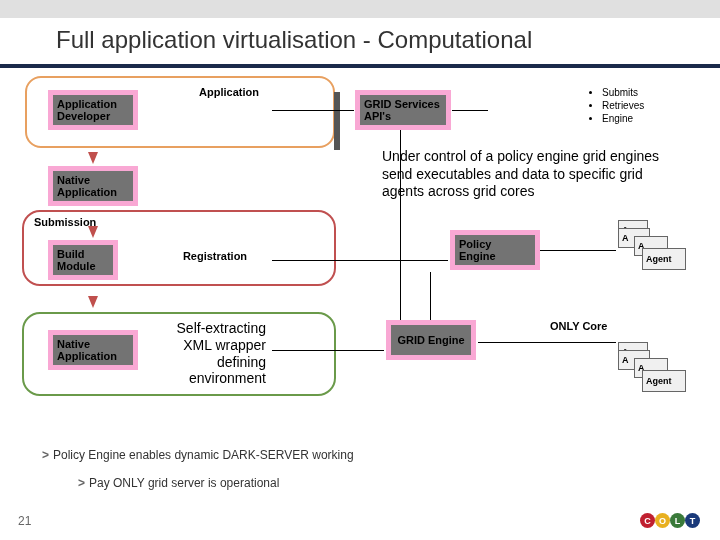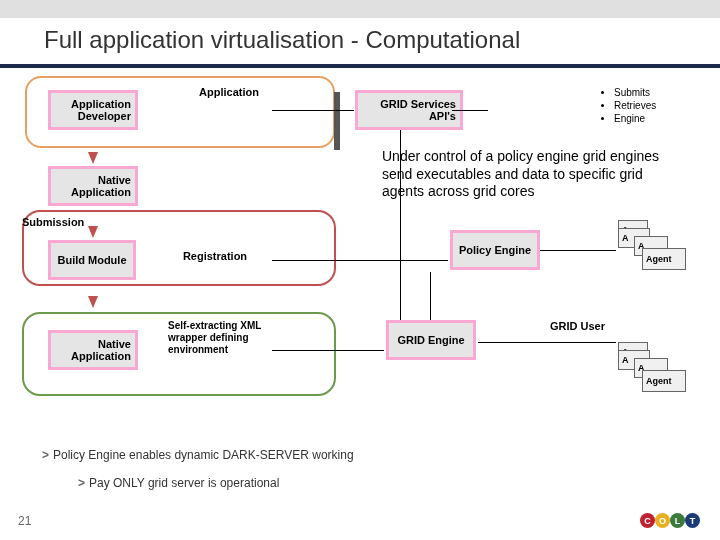--- a/index.html
+++ b/index.html
@@ -1,28 +1,28 @@
 <!DOCTYPE html>
 <html><head>
 <meta charset="utf-8">
 <style>
 *{margin:0;padding:0;box-sizing:border-box}
 body{width:720px;height:540px;font-family:Arial,sans-serif;background:#fff;position:relative;overflow:hidden}
 .header-bar{height:18px;background:#e0e0e0}
-.title{font-size:24px;font-weight:400;color:#333;padding:8px 0 10px 44px;border-bottom:4px solid #1a2a4a}
+.title{font-size:24px;font-weight:400;color:#333;padding:8px 0 10px 56px;border-bottom:4px solid #1a2a4a}
 .content{position:relative;height:420px}
-.box{position:absolute;border:3px solid #f9a8d4;background:#e5e5e5;display:flex;align-items:center;justify-content:center;text-align:right;font-size:11px;font-weight:700;padding:4px}
+.box{position:absolute;border:5px solid #f9a8d4;background:#737373;display:flex;align-items:center;justify-content:center;text-align:left;font-size:11px;font-weight:700;padding:4px}
 .layer-orange{position:absolute;left:25px;top:8px;width:310px;height:72px;border:2px solid #e8a060;border-radius:16px}
 .layer-red{position:absolute;left:22px;top:142px;width:314px;height:76px;border:2px solid #c05050;border-radius:18px}
 .layer-green{position:absolute;left:22px;top:244px;width:314px;height:84px;border:2px solid #6a9a4a;border-radius:18px}
 .arrow-down{position:absolute;width:0;height:0;border-left:5px solid transparent;border-right:5px solid transparent;border-top:12px solid #c0504d}
 .lbl{position:absolute;font-size:11px;font-weight:700;text-align:center}
 .note{position:absolute;font-size:14px;line-height:1.25}
 .bullets{position:absolute;font-size:10px;line-height:1.3}
-.bullets li{margin-left:16px}
+.bullets li{margin-left:4px}
 .agent-stack{position:absolute}
 .agent{position:absolute;width:45px;height:24px;border:1px solid #666;background:#f0f0f0;font-size:9px;font-weight:700;display:flex;align-items:center;justify-content:flex-start;padding-left:3px}
 .gridcore{position:absolute;left:550px;top:252px;font-size:11px;font-weight:700}
 .footer-line{position:absolute;left:42px;font-size:12px;color:#333}
 .chev{color:#666;font-weight:700;margin-right:4px}
 .pageno{position:absolute;left:18px;bottom:12px;font-size:12px;color:#666}
 .logo{position:absolute;right:20px;bottom:12px;display:flex;gap:0}
 .logo .c{width:15px;height:15px;border-radius:50%;display:flex;align-items:center;justify-content:center;color:#fff;font-size:9px;font-weight:700}
 .badge{position:absolute;left:334px;top:24px;width:6px;height:58px;background:#555}
 .conn{position:absolute;background:#000}
@@ -37,54 +37,54 @@
 
   <div class="layer-orange"></div>
   <div class="layer-red"></div>
   <div class="layer-green"></div>
 
   <div class="badge"></div>
 
   <div class="box" style="left:48px;top:22px;width:90px;height:40px">Application Developer</div>
   <div class="lbl" style="left:184px;top:18px;width:90px">Application</div>
 
-  <div class="box" style="left:355px;top:22px;width:108px;height:40px">GRID Services API's</div>
+  <div class="box" style="left:355px;top:22px;width:96px;height:40px">GRID Services API's</div>
 
   <ul class="bullets" style="left:598px;top:18px">
     <li>Submits</li>
     <li>Retrieves</li>
     <li>Engine</li>
   </ul>
 
   <div class="arrow-down" style="left:88px;top:84px"></div>
   <div class="box" style="left:48px;top:98px;width:90px;height:40px">Native Application</div>
 
   <div class="note" style="left:382px;top:80px;width:280px">Under control of a policy engine grid engines send executables and data to specific grid agents across grid cores</div>
 
-  <div class="lbl" style="left:22px;top:148px;text-align:center">Submission</div>
+  <div class="lbl" style="left:34px;top:148px;text-align:center">Submission</div>
   <div class="arrow-down" style="left:88px;top:158px"></div>
-  <div class="box" style="left:48px;top:172px;width:88px;height:40px">Build Module</div>
+  <div class="box" style="left:48px;top:172px;width:70px;height:40px">Build Module</div>
   <div class="lbl" style="left:170px;top:182px;width:90px">Registration</div>
 
   <div class="box" style="left:450px;top:162px;width:90px;height:40px">Policy Engine</div>
 
   <div class="agent-stack" style="left:618px;top:152px;width:72px;height:60px">
     <div class="agent" style="left:0;top:0;width:30px;height:20px">A</div>
     <div class="agent" style="left:8;top:8px;width:32px;height:20px">A</div>
     <div class="agent" style="left:16px;top:16px;width:34px;height:20px">A</div>
     <div class="agent" style="left:24px;top:28px;width:44px;height:22px">Agent</div>
   </div>
 
   <div class="arrow-down" style="left:88px;top:228px"></div>
   <div class="box" style="left:48px;top:262px;width:90px;height:40px">Native Application</div>
-  <div class="lbl" style="left:168px;top:252px;width:98px;text-align:left;font-weight:700;font-size:10px;line-height:1.2">Self-extracting XML wrapper defining environment</div>
+  <div class="lbl" style="left:168px;top:252px;width:98px;text-align:right;font-weight:400;font-size:14px;line-height:1.2">Self-extracting XML wrapper defining environment</div>
 
   <div class="box" style="left:386px;top:252px;width:90px;height:40px">GRID Engine</div>
 
-  <div class="gridcore">GRID User</div>
+  <div class="gridcore">ONLY Core</div>
   <div class="agent-stack" style="left:618px;top:274px;width:72px;height:60px">
     <div class="agent" style="left:0;top:0;width:30px;height:20px">A</div>
     <div class="agent" style="left:8;top:8px;width:32px;height:20px">A</div>
     <div class="agent" style="left:16px;top:16px;width:34px;height:20px">A</div>
     <div class="agent" style="left:24px;top:28px;width:44px;height:22px">Agent</div>
   </div>
 
   <div class="conn" style="left:272px;top:42px;width:82px;height:1px"></div>
   <div class="conn" style="left:452px;top:42px;width:36px;height:1px"></div>
   <div class="conn" style="left:400px;top:62px;width:1px;height:190px"></div>

